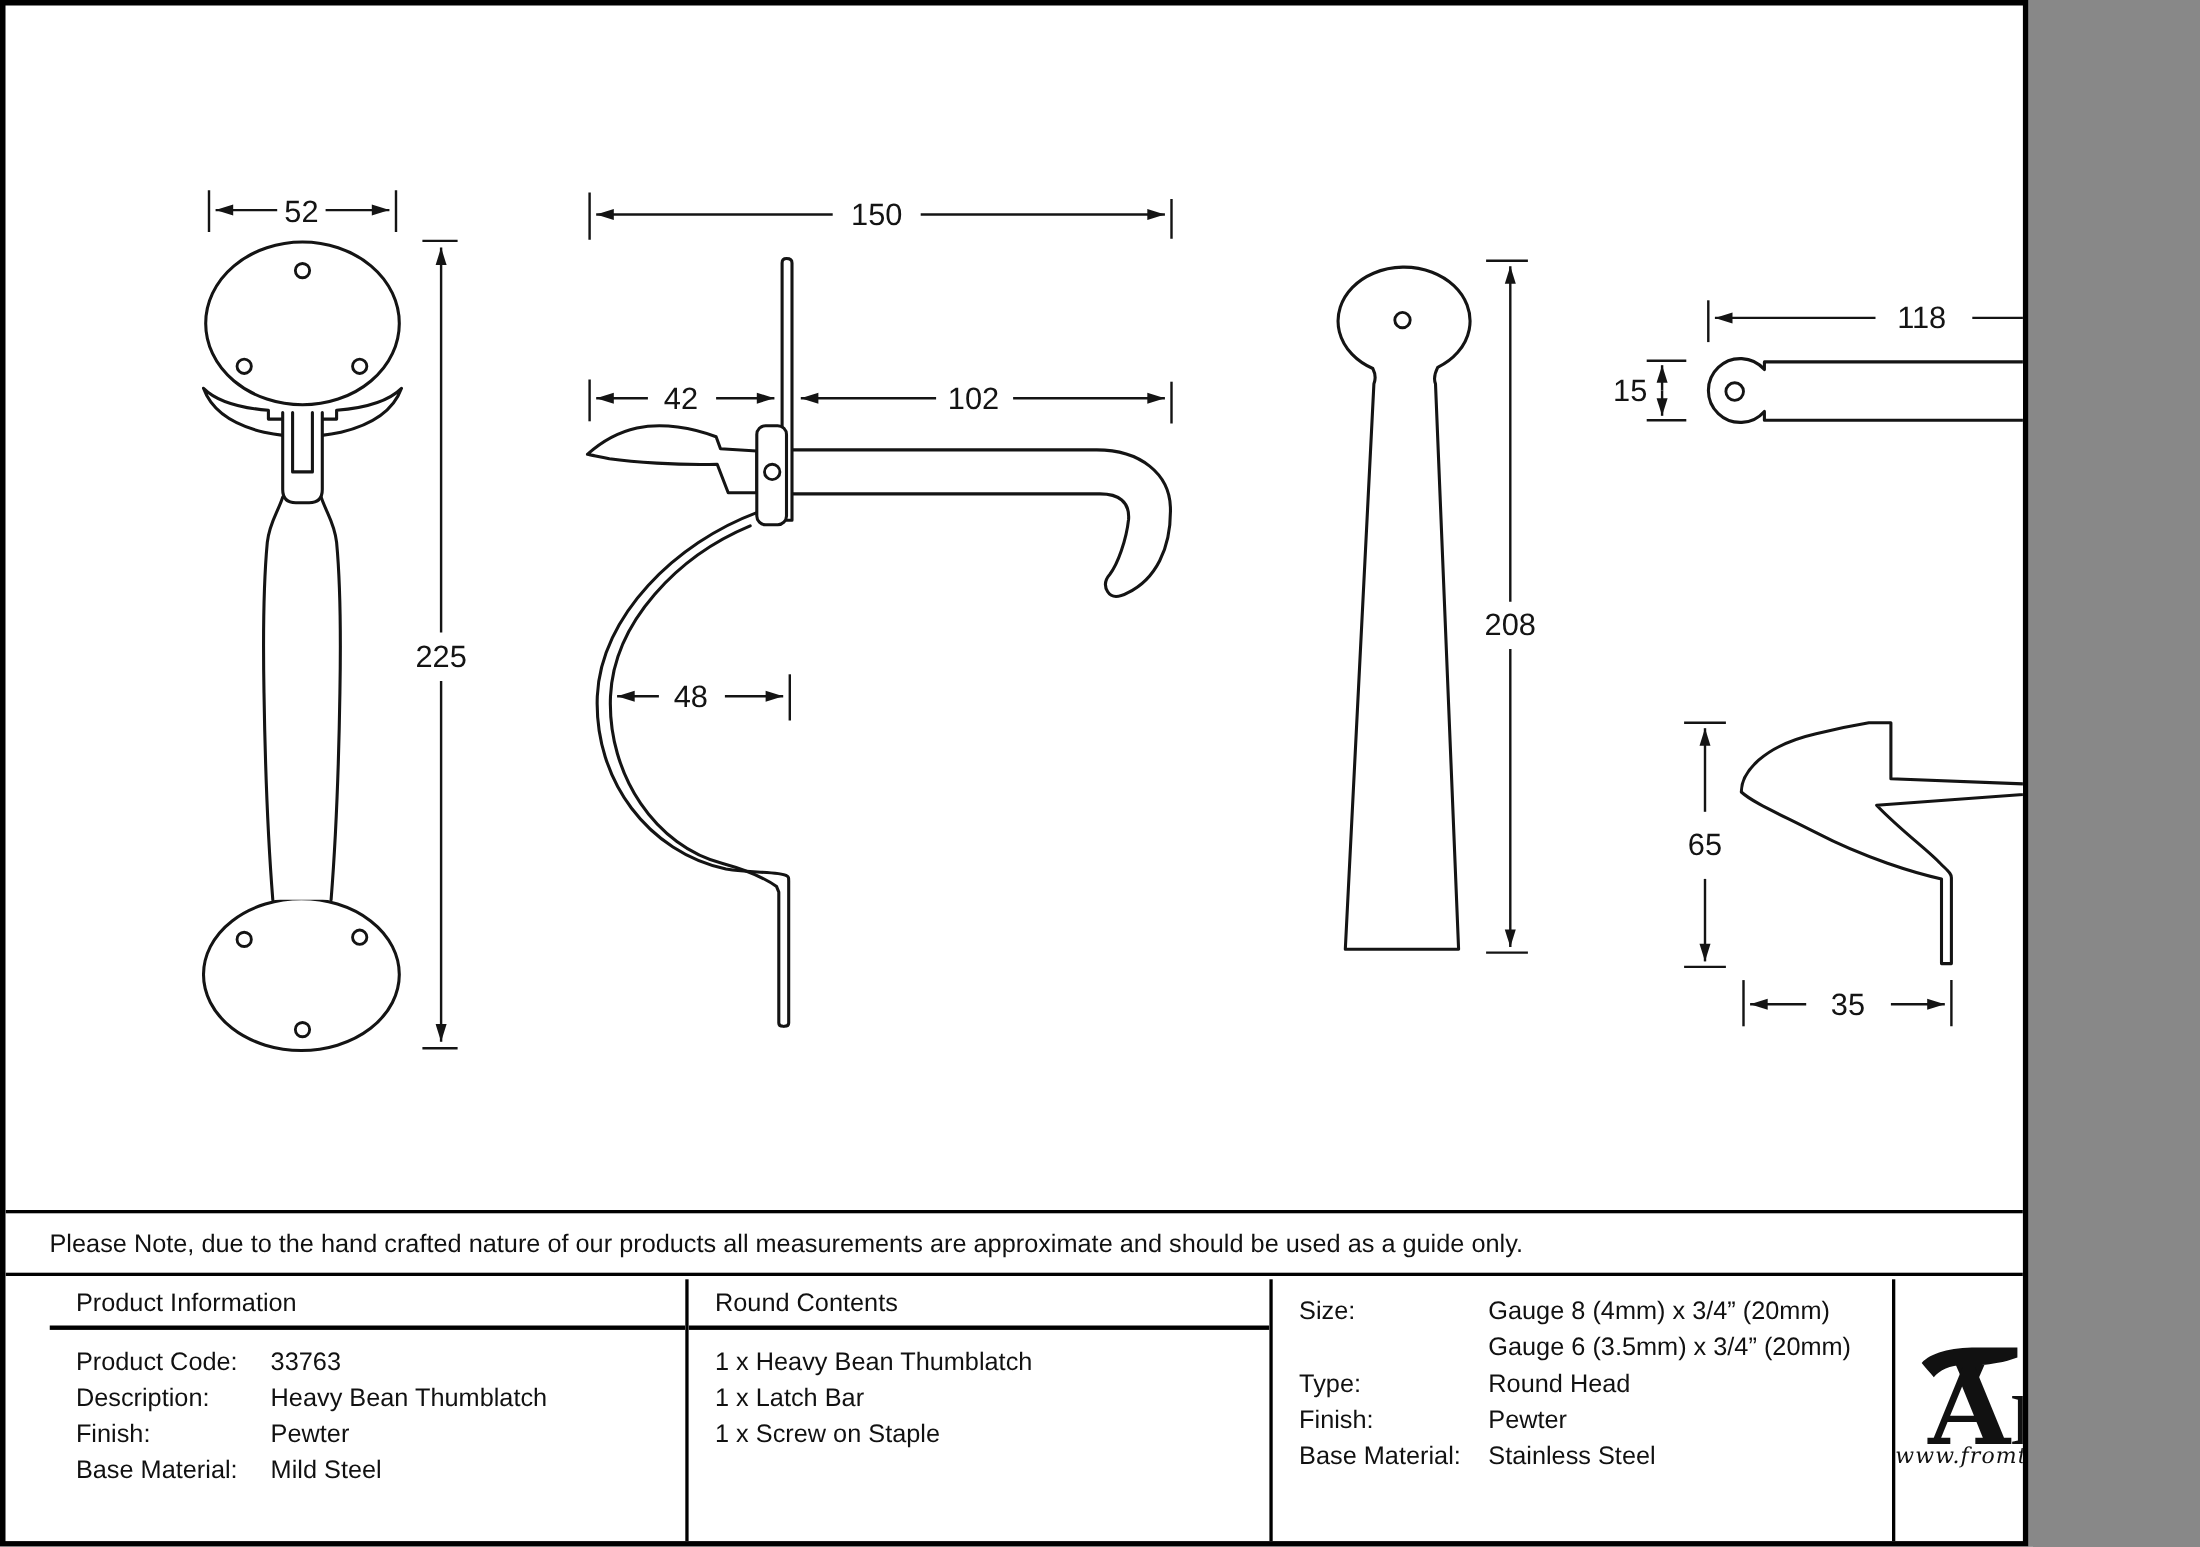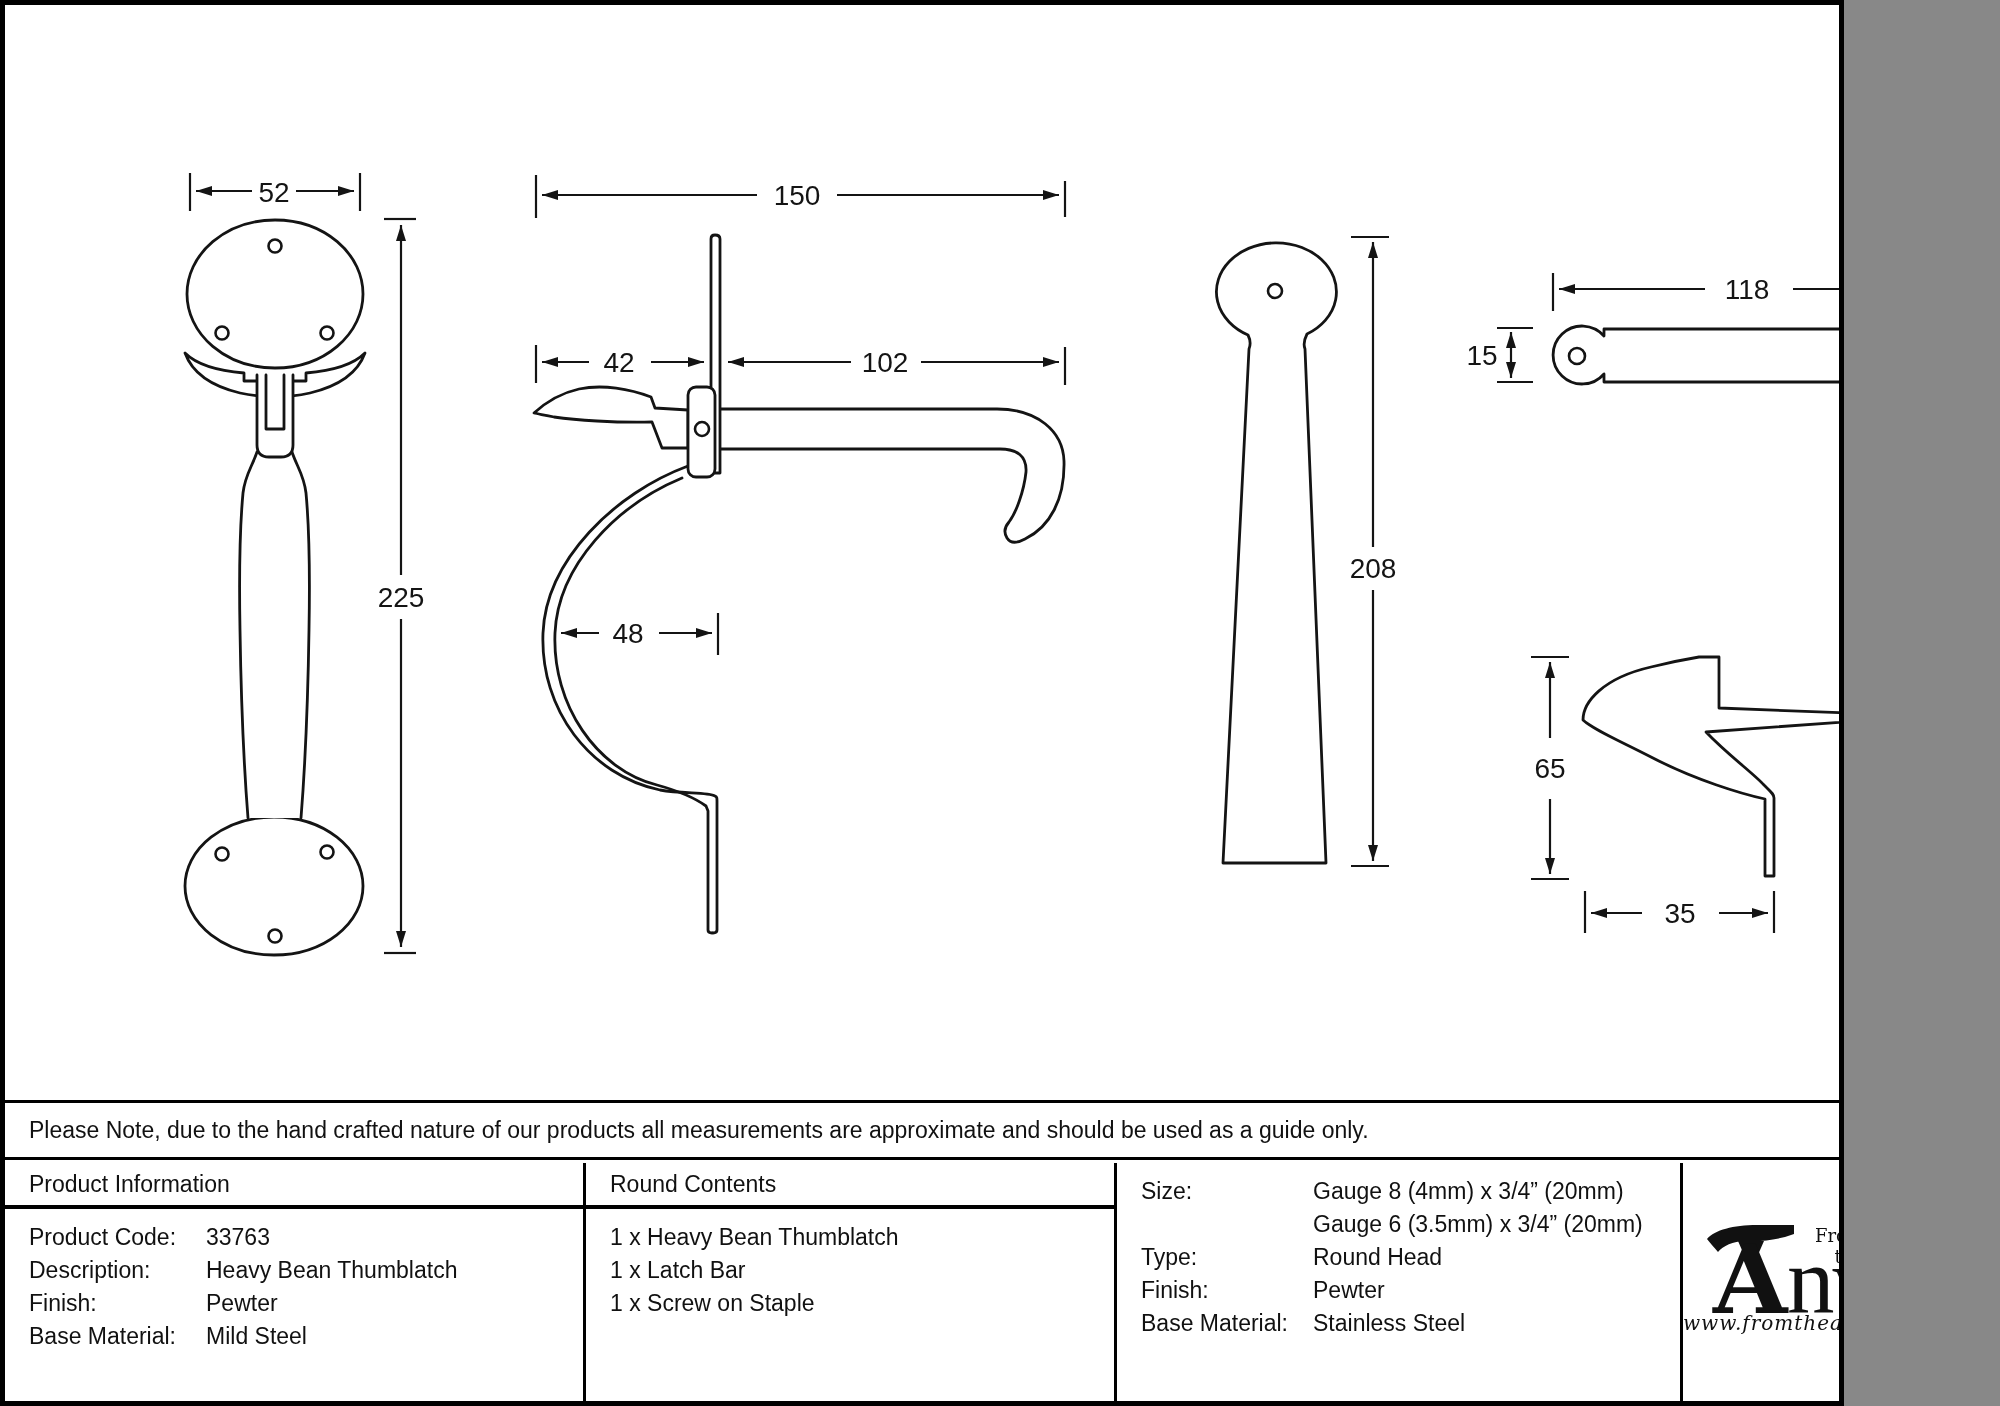--- a/index.html
+++ b/index.html
@@ -10,27 +10,28 @@
   }
   svg text{
     font-family:"Liberation Sans",sans-serif; font-size:28px; fill:#141414;
     text-anchor:middle;
   }
   .drawings{position:absolute; left:0; top:0;}
   
   .note-row{
     position:absolute; left:0; right:0; top:1095px; height:60px;
     border-top:3px solid #000; border-bottom:3px solid #000;
-    display:flex; align-items:center; padding-left:24px; box-sizing:border-box;
+    display:flex; align-items:center; padding-left:40px; box-sizing:border-box;
     font-size:23px;
   }
   
   .cols{
     position:absolute; left:0; right:0; top:1158px; bottom:0;
     display:flex;
+    padding-left:40px;
   }
   .col{position:relative; box-sizing:border-box; overflow:hidden;}
   .col + .col{border-left:3px solid #000;}
   .col-1{width:578px;}
   .col-2{width:531px;}
   .col-3{width:566px;}
   .col-4{flex:1;}
   .col-header{
     height:42px; border-bottom:4px solid #000;
     display:flex; align-items:center; padding-left:24px; font-size:23px;

